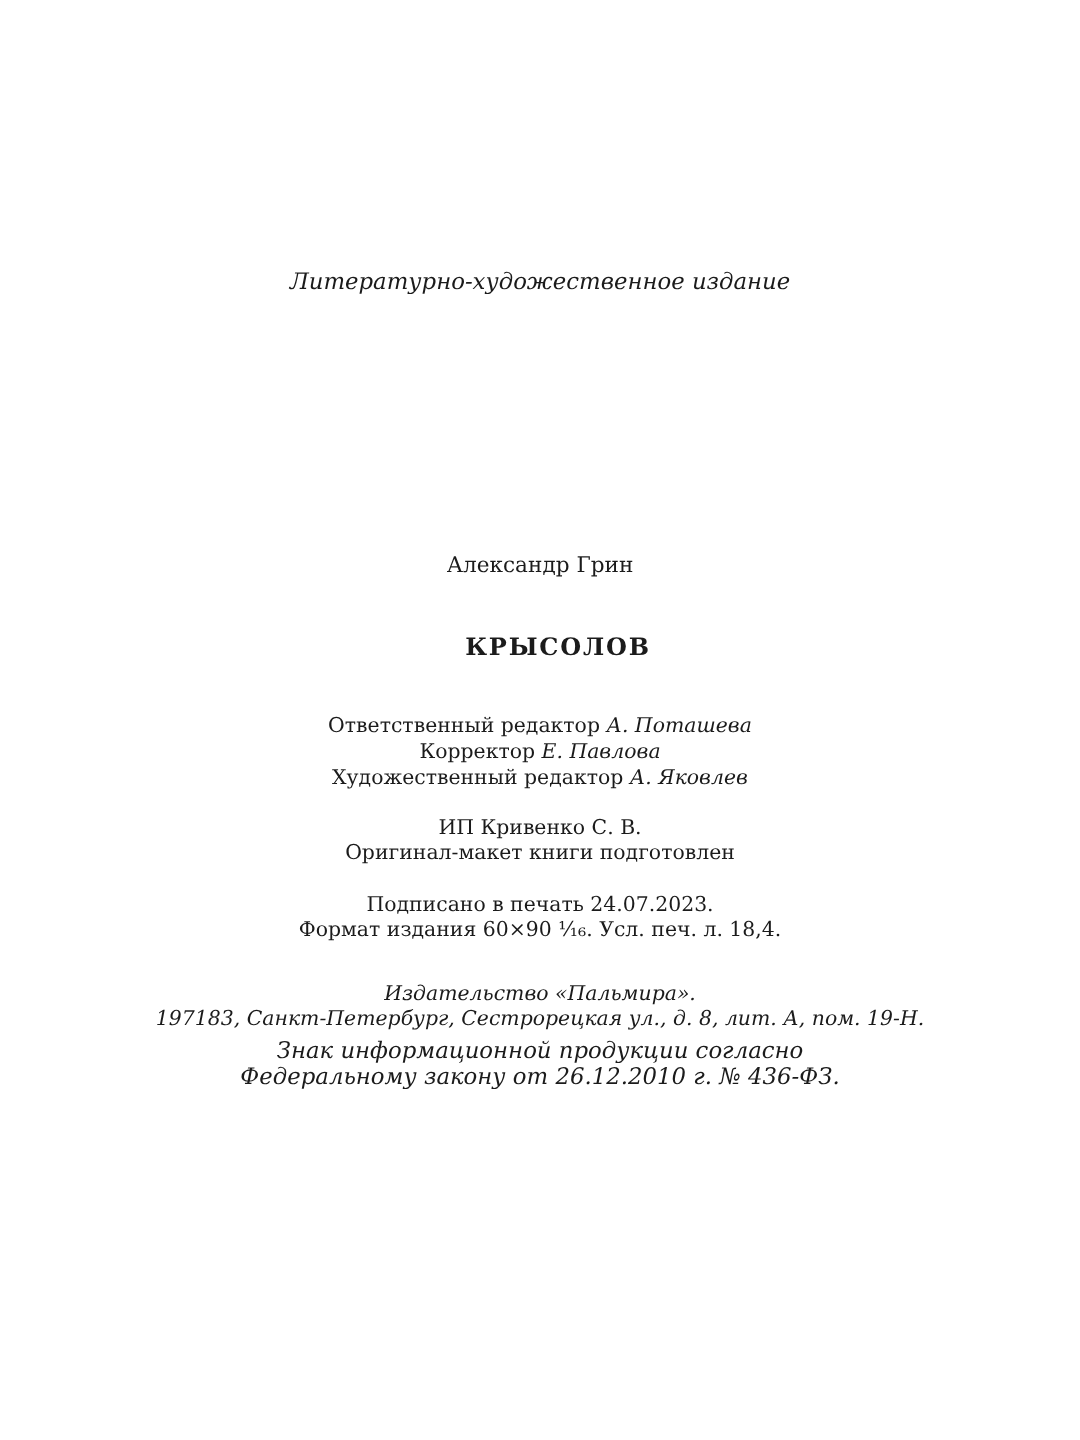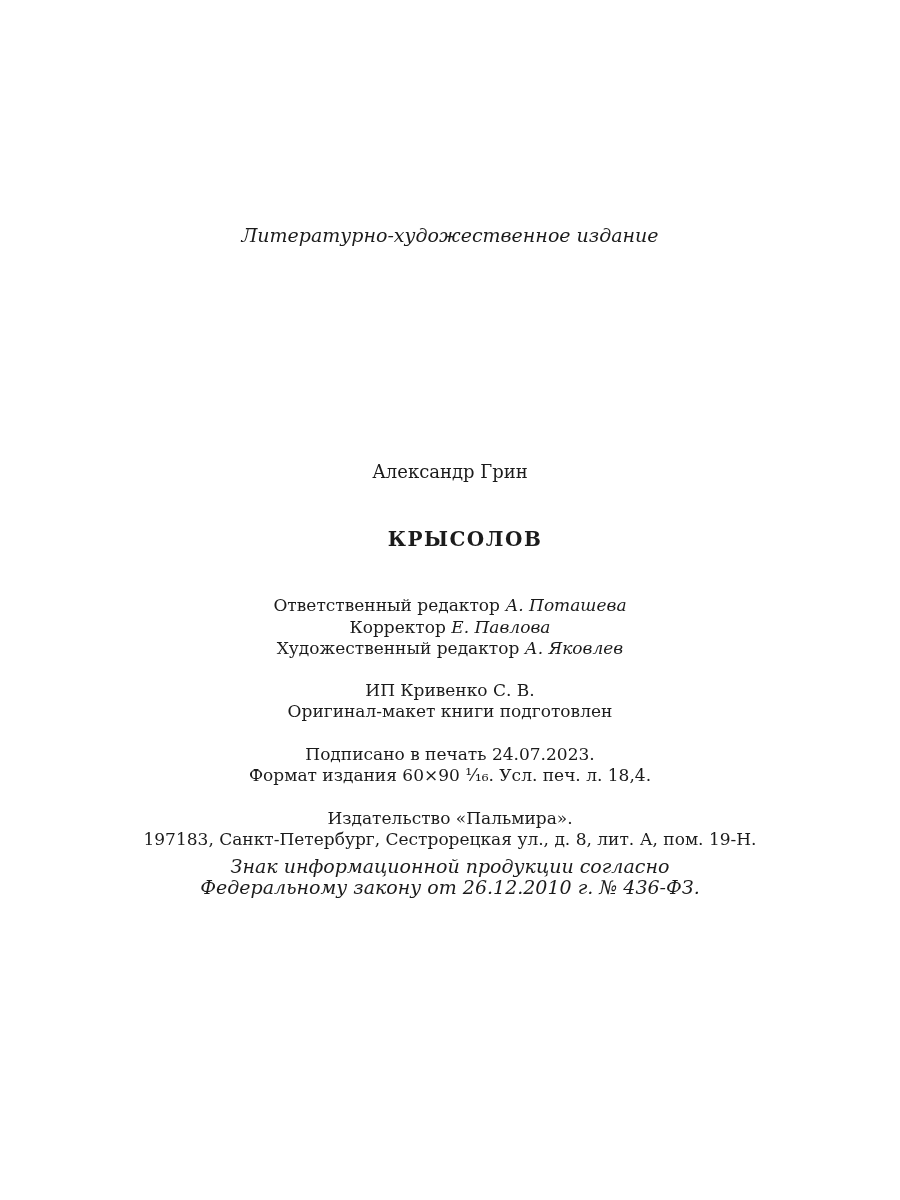--- a/index.html
+++ b/index.html
@@ -42,21 +42,21 @@
     margin-top: 44px;
     font-size: 20px;
     line-height: 22px;
     font-weight: bold;
     letter-spacing: 1.5px;
     padding-left: 30px;
   }
   .staff-block   { margin-top: 45px; }
   .layout-block  { margin-top: 20px; }
   .print-block   { margin-top: 21px; }
-  .pub-block     { margin-top: 21px; }
+  .pub-block     { margin-top: 31px; font-style: italic; }
   .printer-block { margin-top: 20px; }
   .age-circle-wrap {
     margin-top: 26px;
     height: 55px;
   }
   .age-circle {
     display: inline-flex;
     align-items: center;
     justify-content: center;
     width: 47px;

